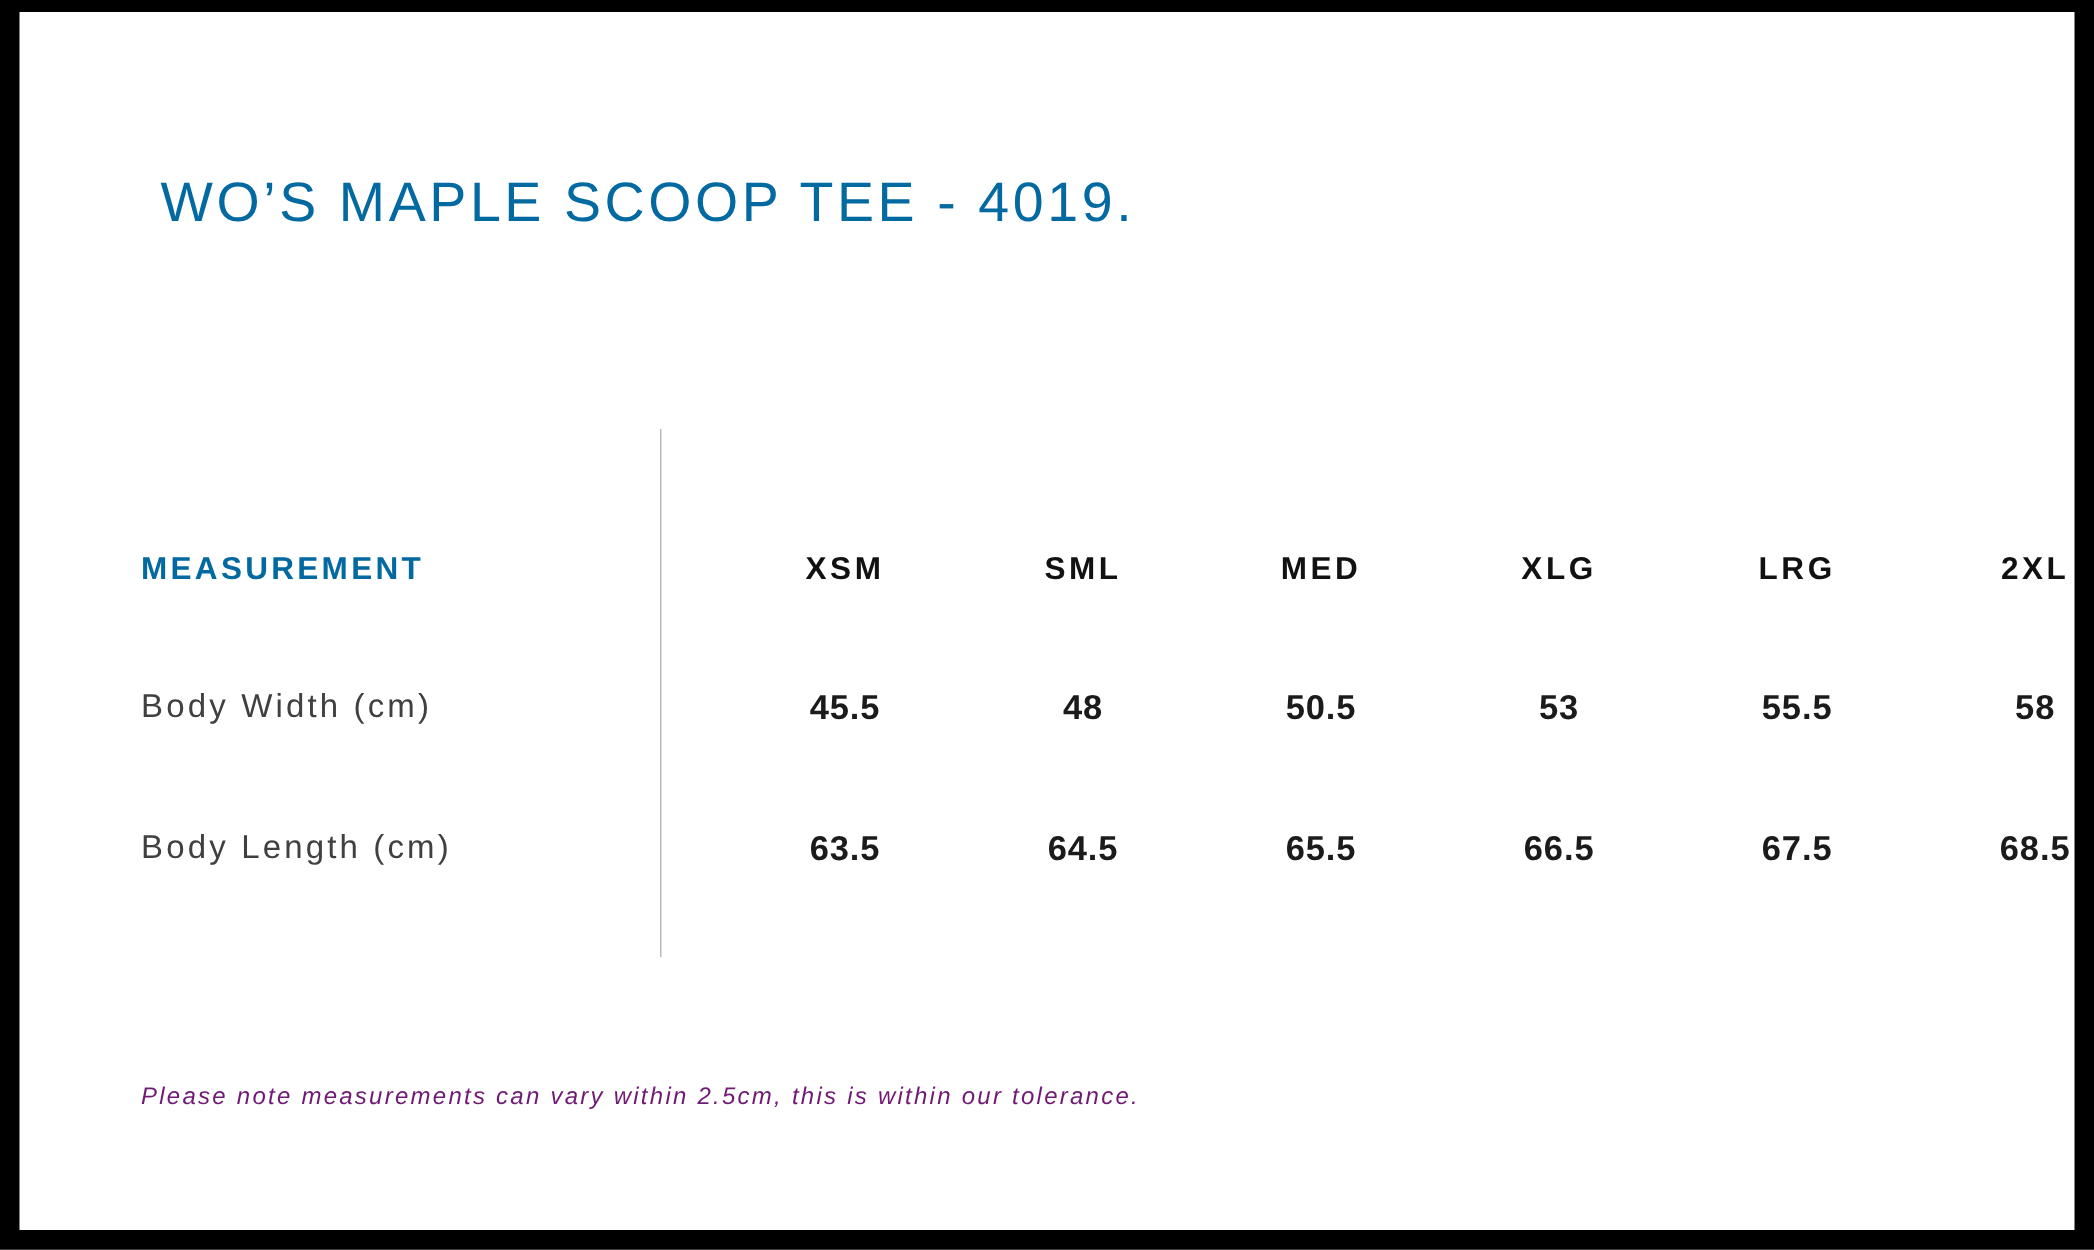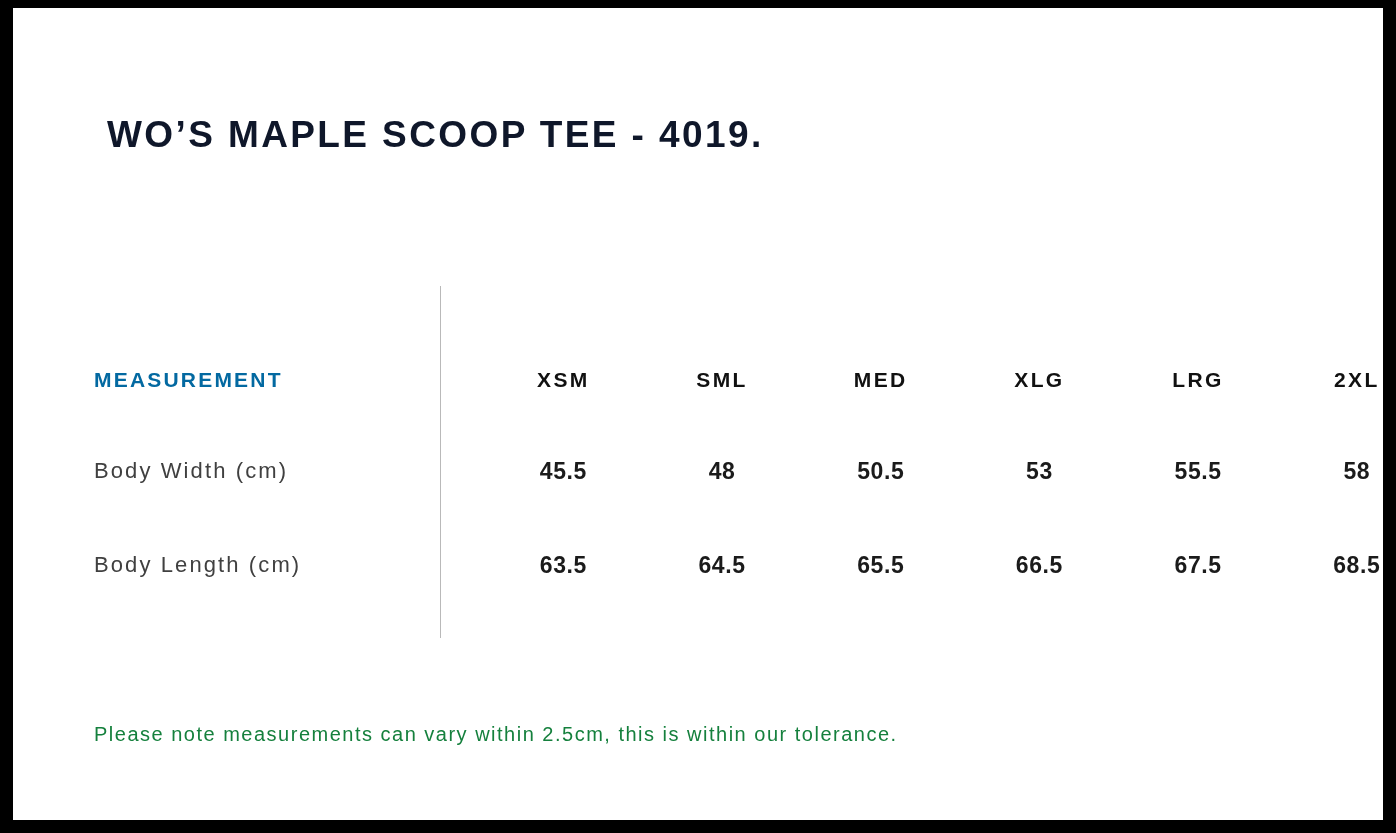--- a/index.html
+++ b/index.html
@@ -23,23 +23,23 @@
     background: #ffffff;
     box-sizing: border-box;
   }
 
   
   #chart-title {
     position: absolute;
     left: 94px;
     top: 106px;
     font-size: 37px;
-    font-weight: bold;
+    font-weight: normal;
     letter-spacing: 2.4px;
-    color: #0f172a;
+    color: #0369a1;
     white-space: nowrap;
     line-height: 1.15;
   }
 
   
   #size-table {
     position: absolute;
     left: 0;
     top: 0;
     width: 100%;
@@ -115,23 +115,24 @@
     font-weight: bold;
     letter-spacing: 0.6px;
     color: #1b1b1b;
   }
 
   
   #chart-footnote {
     position: absolute;
     left: 81px;
     top: 715px;
-    font-size: 20px;
+    font-size: 16px;
+    font-style: italic;
     letter-spacing: 1.5px;
-    color: #15803d;
+    color: #701a75;
     white-space: nowrap;
   }
 </style>
 </head>
 <body>
 
 <div id="size-chart-card">
 
   <div id="chart-title">WO’S MAPLE SCOOP TEE - 4019.</div>
 

